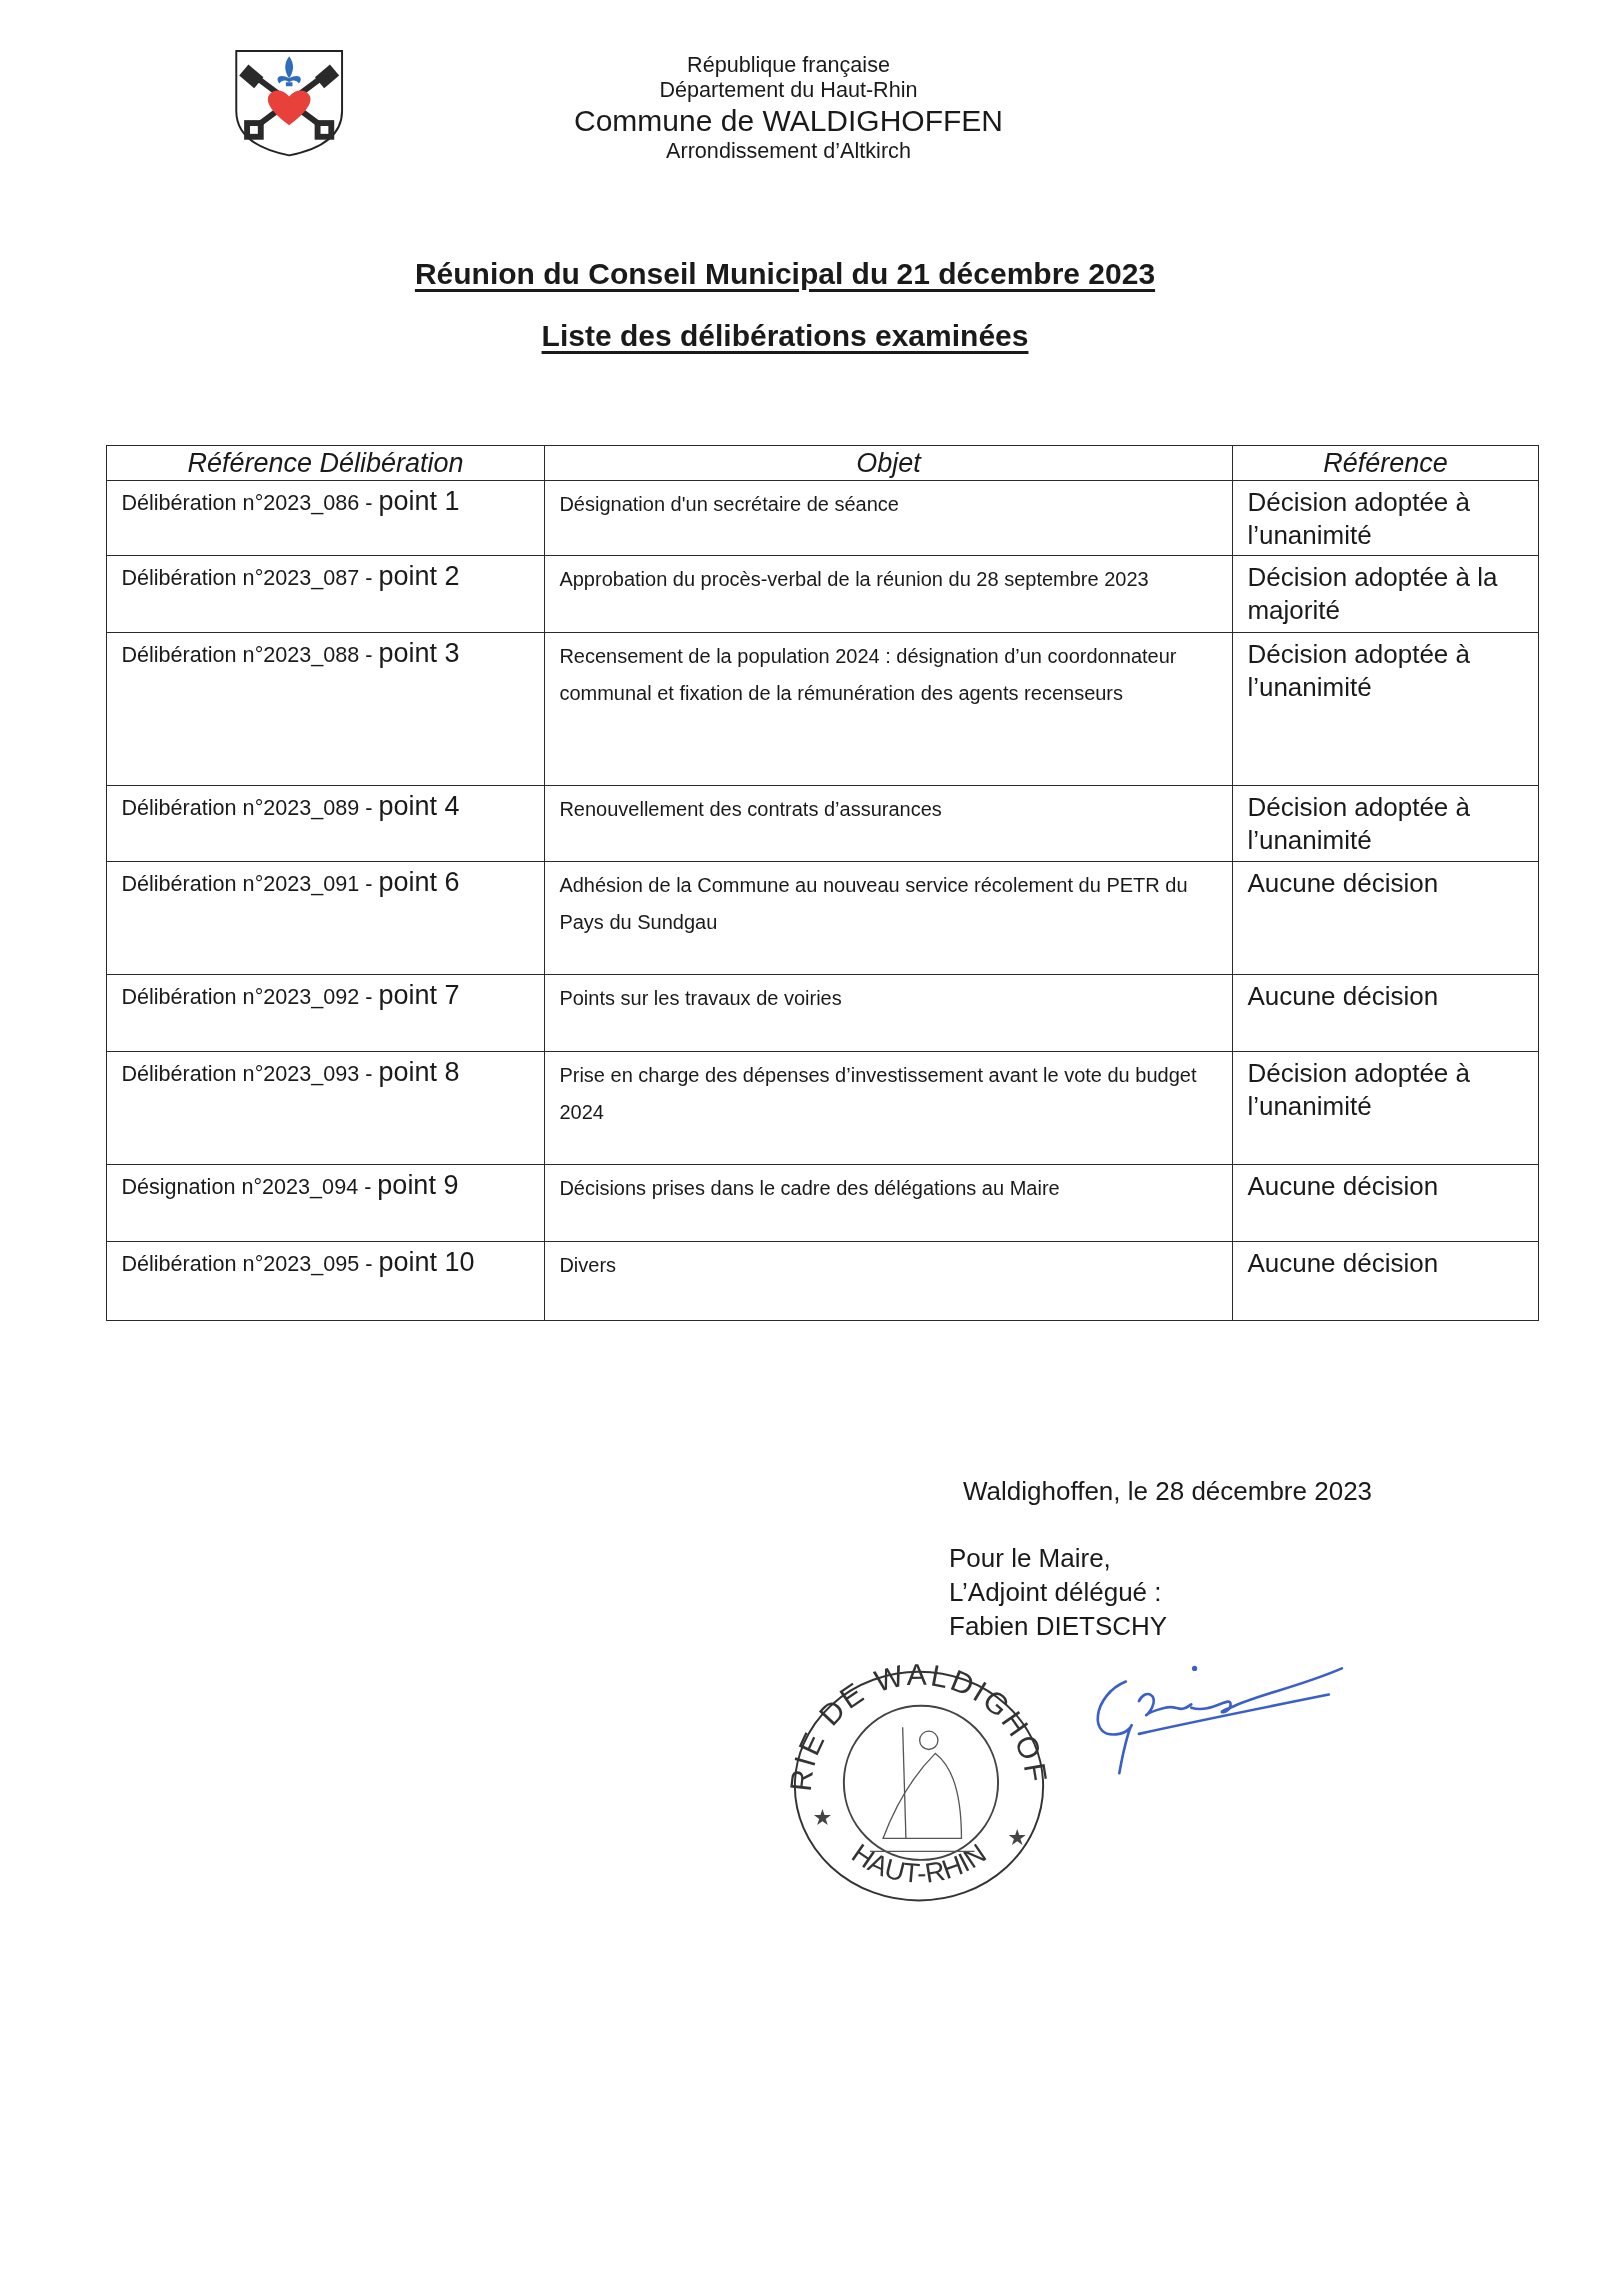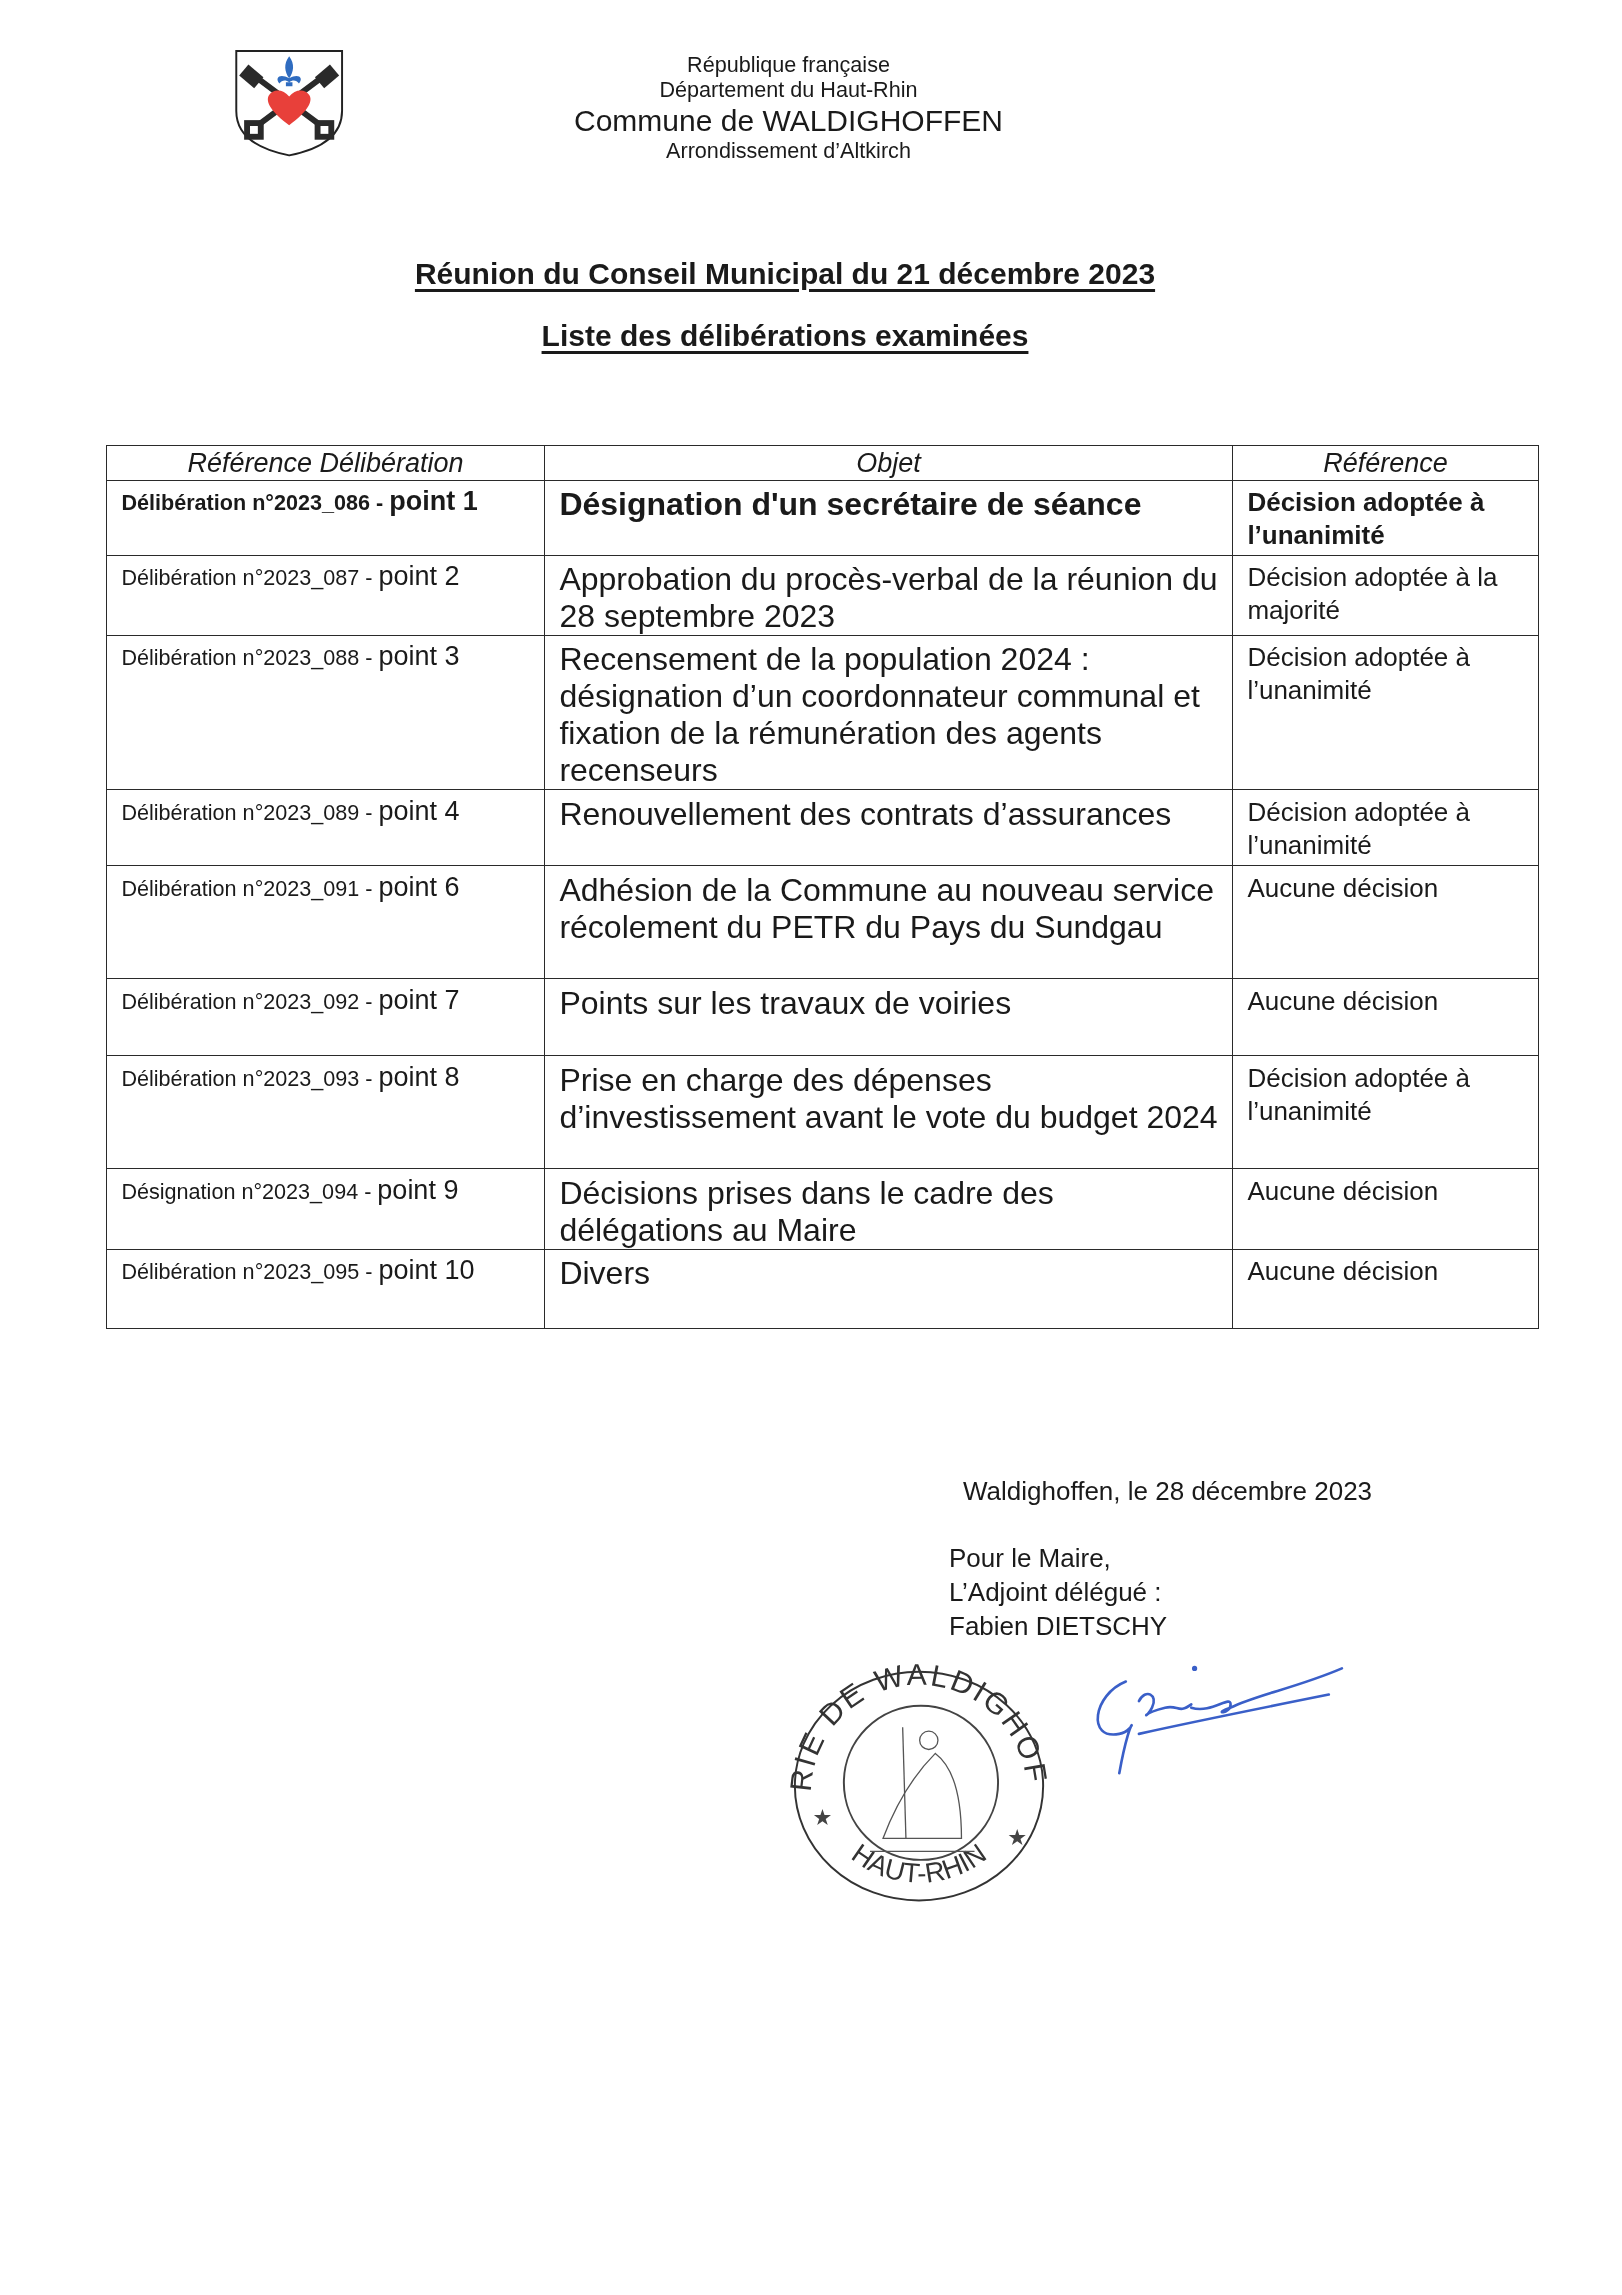--- a/index.html
+++ b/index.html
@@ -15,21 +15,21 @@
   .title span { text-decoration: underline; text-decoration-thickness: 2.6px; text-underline-offset: 5.2px; }
   .title.t1 { top: 257px; }
   .title.t2 { top: 319px; }
   table.delib { position: absolute; left: 106px; top: 445px; width: 1433px; border-collapse: collapse; }
   table.delib th, table.delib td { border: 1.3px solid #2a2a2a; vertical-align: top; text-align: left; }
   table.delib th { font-weight: normal; font-style: italic; font-size: 27px; text-align: center; height: 34px; padding: 0; line-height: 34px; }
   table.delib td { padding: 5.2px 14.4px 0 14.4px; }
   col.c1 { width: 438px; } col.c2 { width: 688px; } col.c3 { width: 306px; }
   td.ref { font-size: 21.6px; padding-left: 14.4px; white-space: nowrap; padding-top: 9.2px; }
   td.ref .pt { font-size: 27px; }
-  td.obj { font-size: 32px; line-height: 37px; }
+  td.obj { font-size: 20px; line-height: 37px; }
   td.dec { font-size: 26px; line-height: 33px; padding-left: 11.8px; }
   .place-date { position: absolute; left: 963px; top: 1476px; font-size: 26px; }
   .sign-block { position: absolute; left: 949px; top: 1541px; font-size: 26px; line-height: 34px; }
   .stamp { position: absolute; left: 772px; top: 1642px; width: 294px; height: 262px; }
   .signature { position: absolute; left: 1080px; top: 1642px; width: 275px; height: 151px; }
 </style>
 </head>
 <body>
 
 <svg class="crest" viewBox="0 0 175 170">
@@ -72,21 +72,21 @@
       <col class="c3">
     </colgroup>
   <thead>
     <tr>
       <th>Référence Délibération</th>
       <th>Objet</th>
       <th>Référence</th>
     </tr>
   </thead>
   <tbody id="rows">
-      <tr style="height: 75px; font-weight: bold;">
+      <tr style="height: 75px;">
         <td class="ref"><span>Délibération n°2023_086 - </span><span class="pt">point 1</span></td>
         <td class="obj">Désignation d'un secrétaire de séance</td>
         <td class="dec">Décision adoptée à l’unanimité</td>
       </tr>
       <tr style="height: 77px;">
         <td class="ref"><span>Délibération n°2023_087 - </span><span class="pt">point 2</span></td>
         <td class="obj">Approbation du procès-verbal de la réunion du 28 septembre 2023</td>
         <td class="dec">Décision adoptée à la majorité</td>
       </tr>
       <tr style="height: 153px;">

